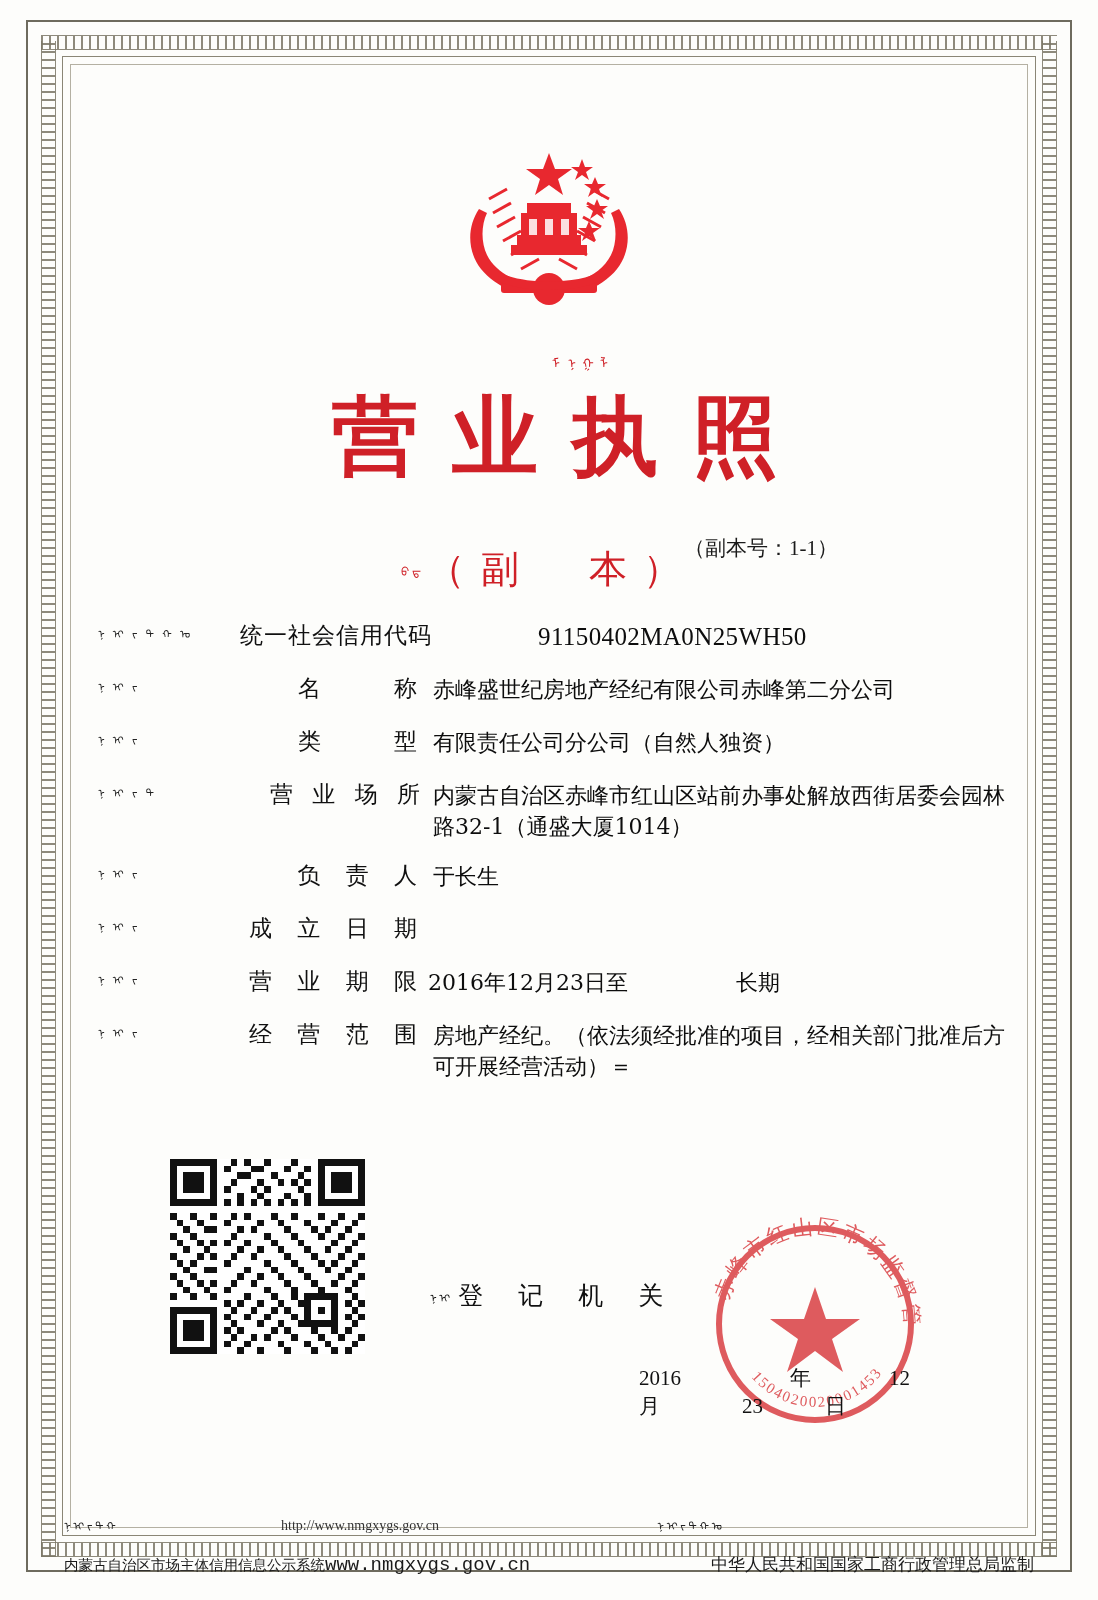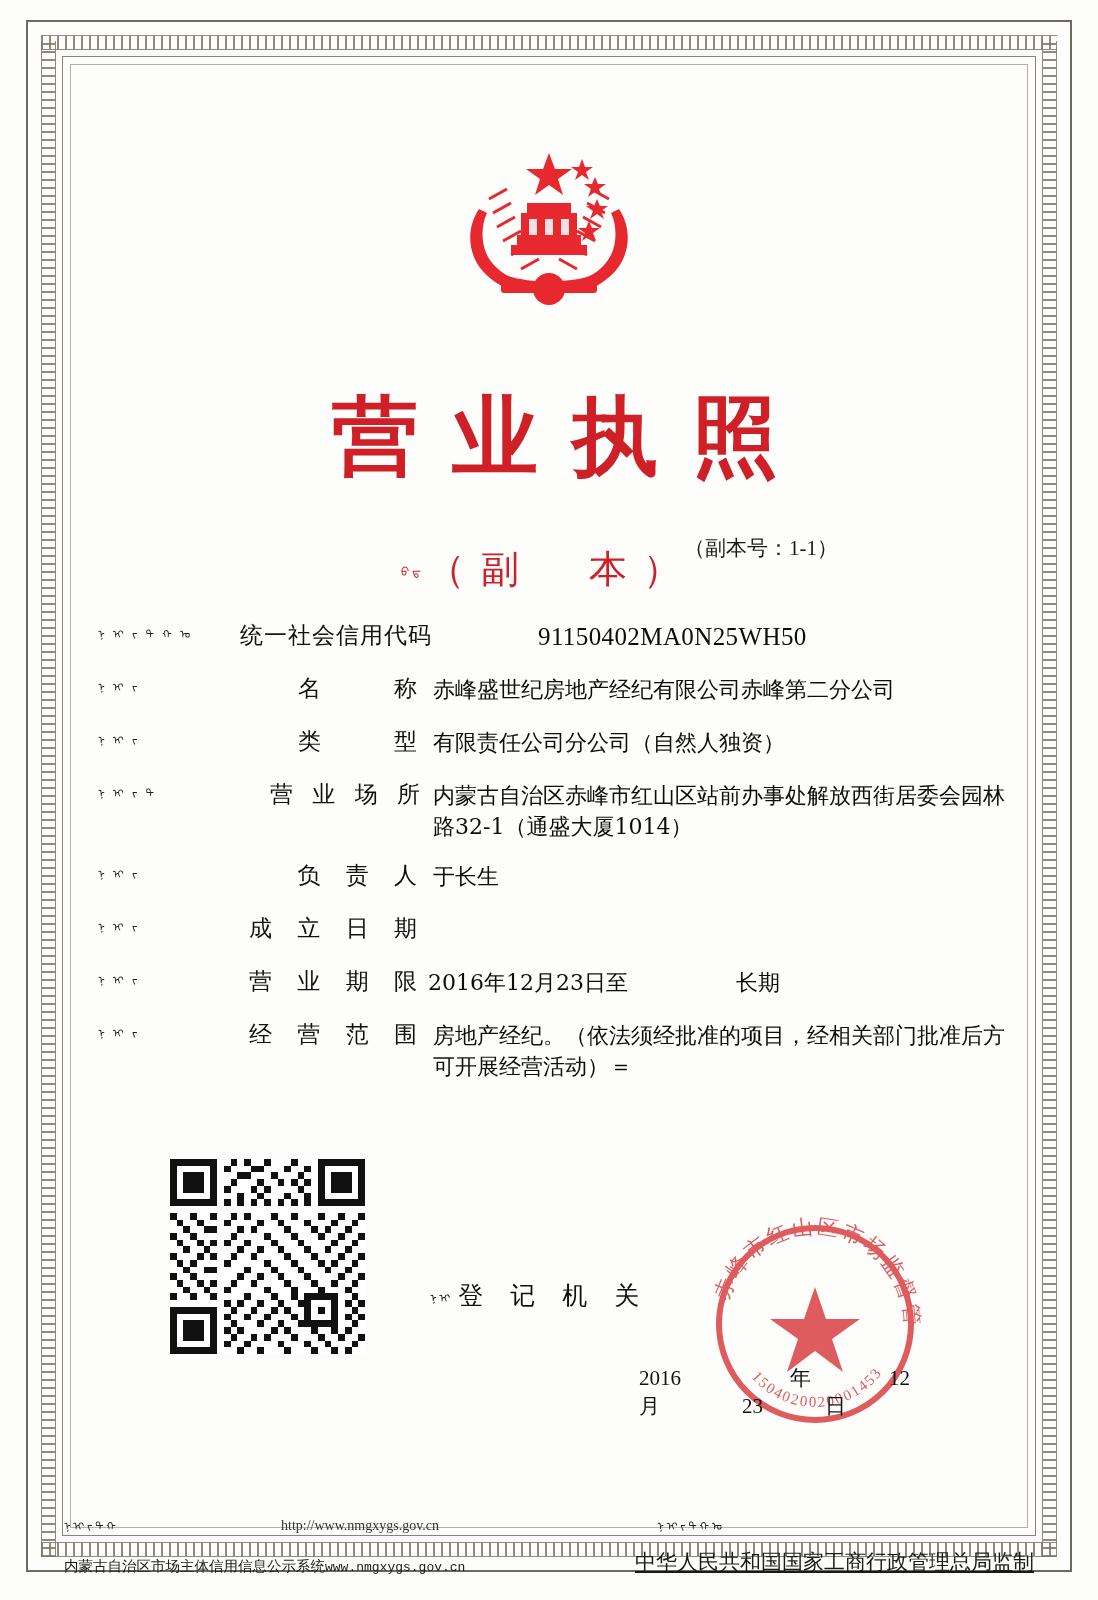--- a/index.html
+++ b/index.html
@@ -243,21 +243,21 @@
     font-size: 11px;
     letter-spacing: 30px;
     vertical-align: middle;
     margin-right: 8px;
   }
   .registrar .cn {
     display: inline-block;
     font-size: 25px;
     letter-spacing: 10px;
     vertical-align: middle;
-    font-family: Liberation Sans, sans-serif;
+    font-family: Liberation Mono, monospace;
   }
 
   .seal {
     position: absolute;
     left: 620px;
     top: 1135px;
     width: 250px;
     height: 250px;
   }
 
@@ -311,29 +311,28 @@
   }
   .footer-left {
     position: absolute;
     left: 38px;
     bottom: 4px;
     font-size: 14.5px;
     color: #1a1a1a;
   }
   .footer-left .url {
     font-family: "Liberation Mono", monospace;
-    font-size: 13px;
+    font-size: 19px;
   }
   .footer-right {
     position: absolute;
     right: 38px;
     bottom: 4px;
-    font-size: 21px;
+    font-size: 17px;
     color: #1a1a1a;
-    text-decoration: underline;
   }
 </style>
 </head>
 <body>
 
 <div class="page">
 
   <div class="frame-outer"></div>
   <div class="greek-band greek-top"></div>
   <div class="greek-band greek-bottom"></div>
@@ -373,20 +372,23 @@
           <polygon points="140,82 143,89 151,89 144,94 147,102 140,97 133,102 136,94 129,89 137,89"></polygon>
         </g>
         <g fill="#ffffff" opacity="0.85">
           <rect x="80" y="80" width="8" height="16"></rect>
           <rect x="96" y="80" width="8" height="16"></rect>
           <rect x="112" y="80" width="8" height="16"></rect>
         </g>
       </svg>
     </div>
 
+    <div class="mn-top">
+      <span class="mn-glyph">ᠮ</span><span class="mn-glyph">ᠨ</span><span class="mn-glyph">ᠭ</span><span class="mn-glyph">ᠯ</span>
+    </div>
 
     <div class="title">营业执照</div>
 
     <div class="subtitle-row">
       <span class="subtitle-mn">ᠪ ᠳ</span><span class="subtitle-cn">（副　本）</span>
     </div>
     <div class="copy-no">（副本号：1-1）</div>
 
     <div class="fields">
 

